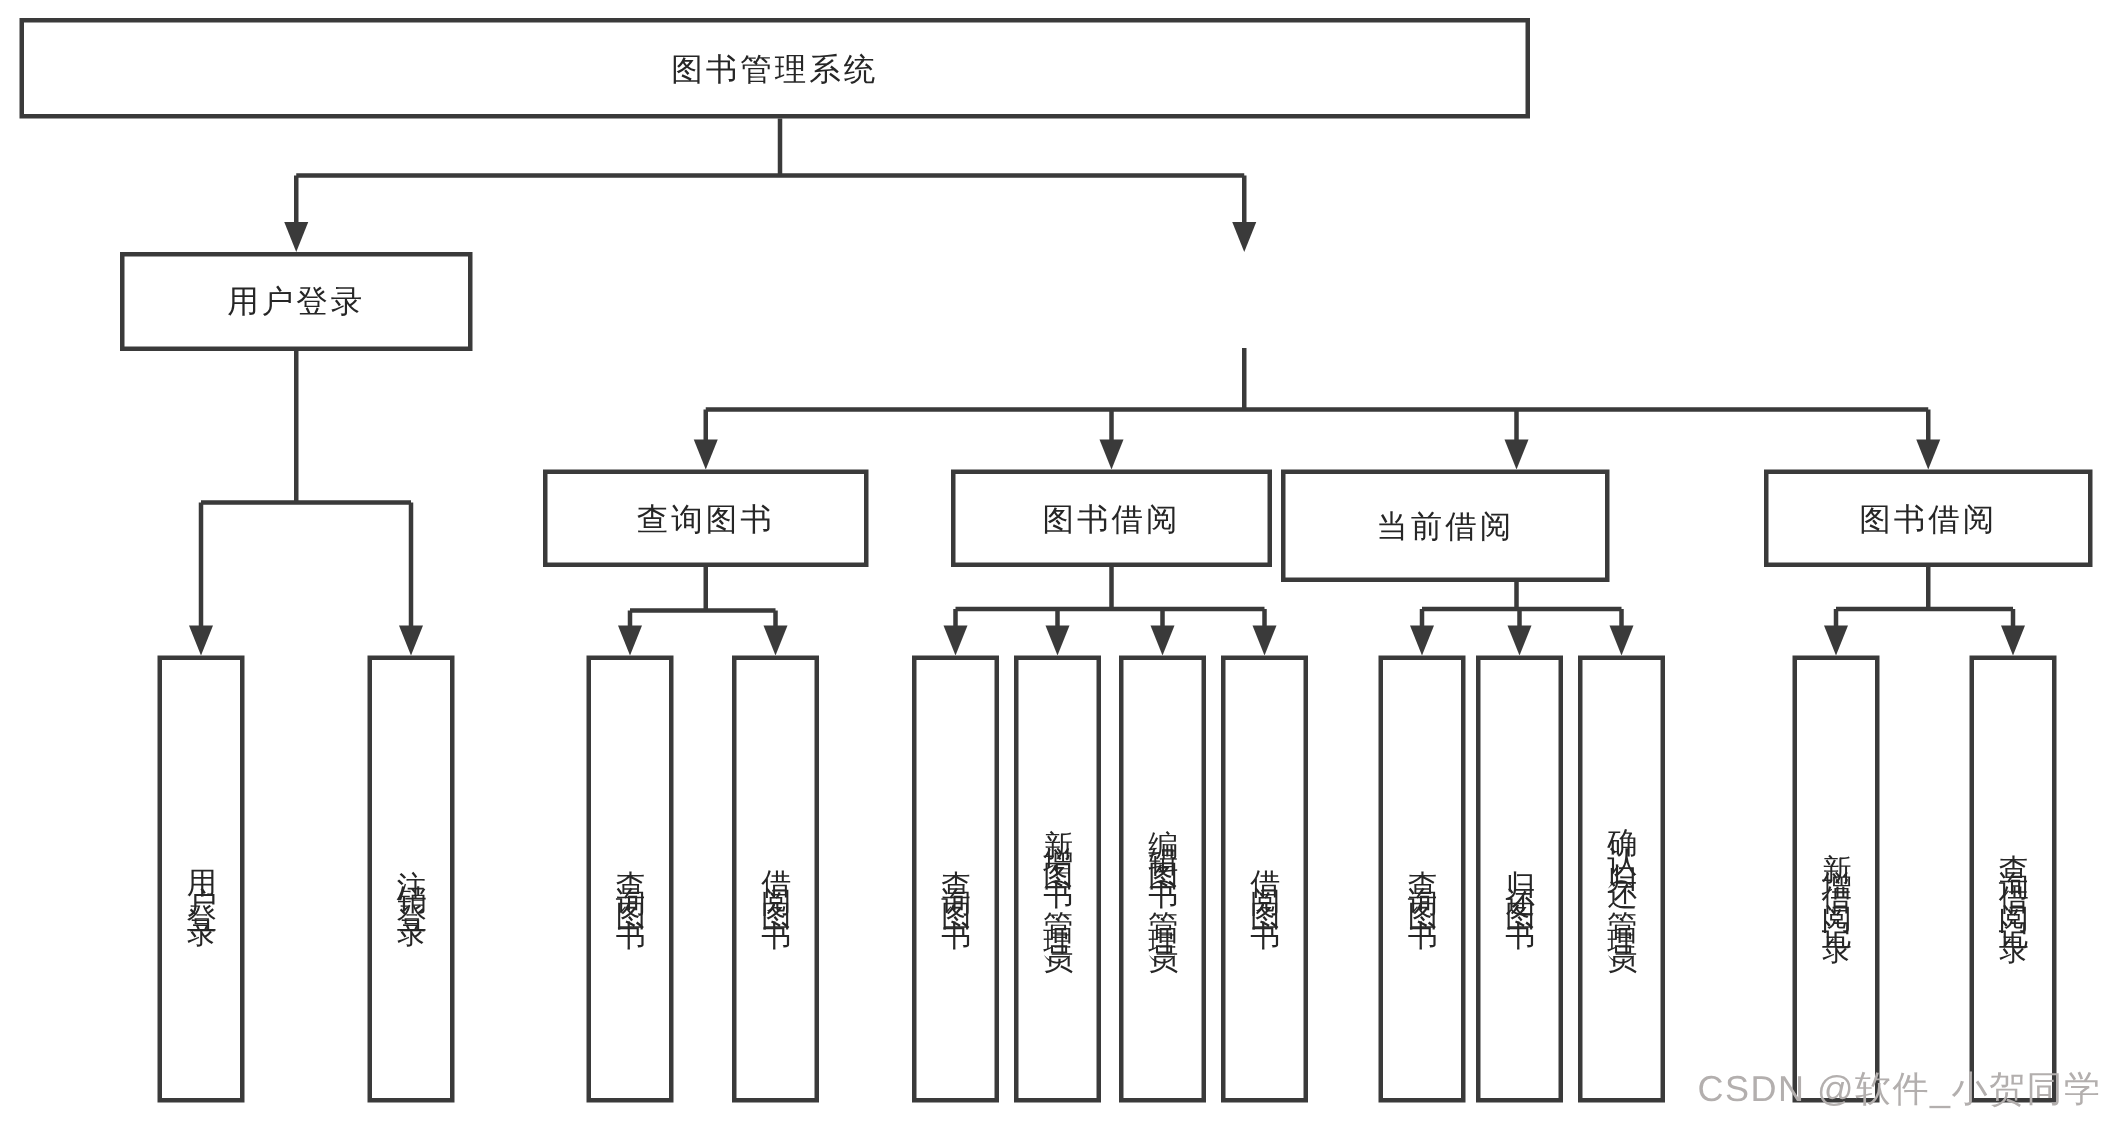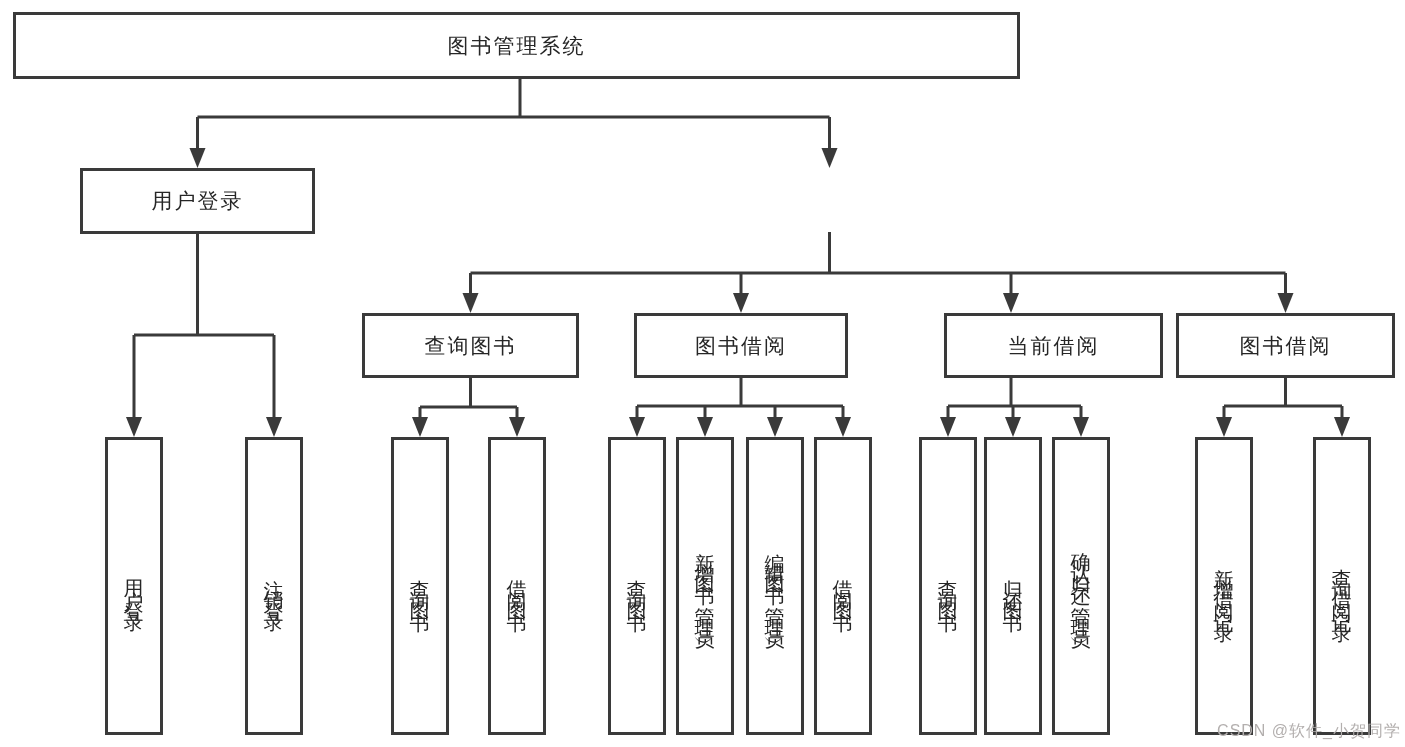--- a/index.html
+++ b/index.html
@@ -37,21 +37,21 @@
     text-orientation:mixed;
     font-size:20px;
     letter-spacing:11px;
     line-height:1;
     color:#262626;
     white-space:nowrap;
   }
   .watermark{
     position:absolute;
     right:4px;bottom:5px;
-    font-size:16px;
+    font-size:24px;
     color:#b3afae;
     letter-spacing:1px;
     white-space:nowrap;
   }
 </style>
 </head>
 <body>
 
 <div id="stage">
 
@@ -95,21 +95,21 @@
   <div class="hnode" style="left:80px;top:168px;width:235px;height:66px">
     <span class="hlabel">用户登录</span>
   </div>
 
   <div class="hnode" style="left:362px;top:313px;width:217px;height:65px">
     <span class="hlabel">查询图书</span>
   </div>
   <div class="hnode" style="left:634px;top:313px;width:214px;height:65px">
     <span class="hlabel">图书借阅</span>
   </div>
-  <div class="hnode" style="left:944px;top:313px;width:219px;height:65px">
+  <div class="hnode" style="left:854px;top:313px;width:219px;height:75px">
     <span class="hlabel">当前借阅</span>
   </div>
   <div class="hnode" style="left:1176px;top:313px;width:219px;height:65px">
     <span class="hlabel">图书借阅</span>
   </div>
 
   <div class="leaf" style="left:105px">
     <span class="vlabel">用户登录</span>
   </div>
   <div class="leaf" style="left:245px">

